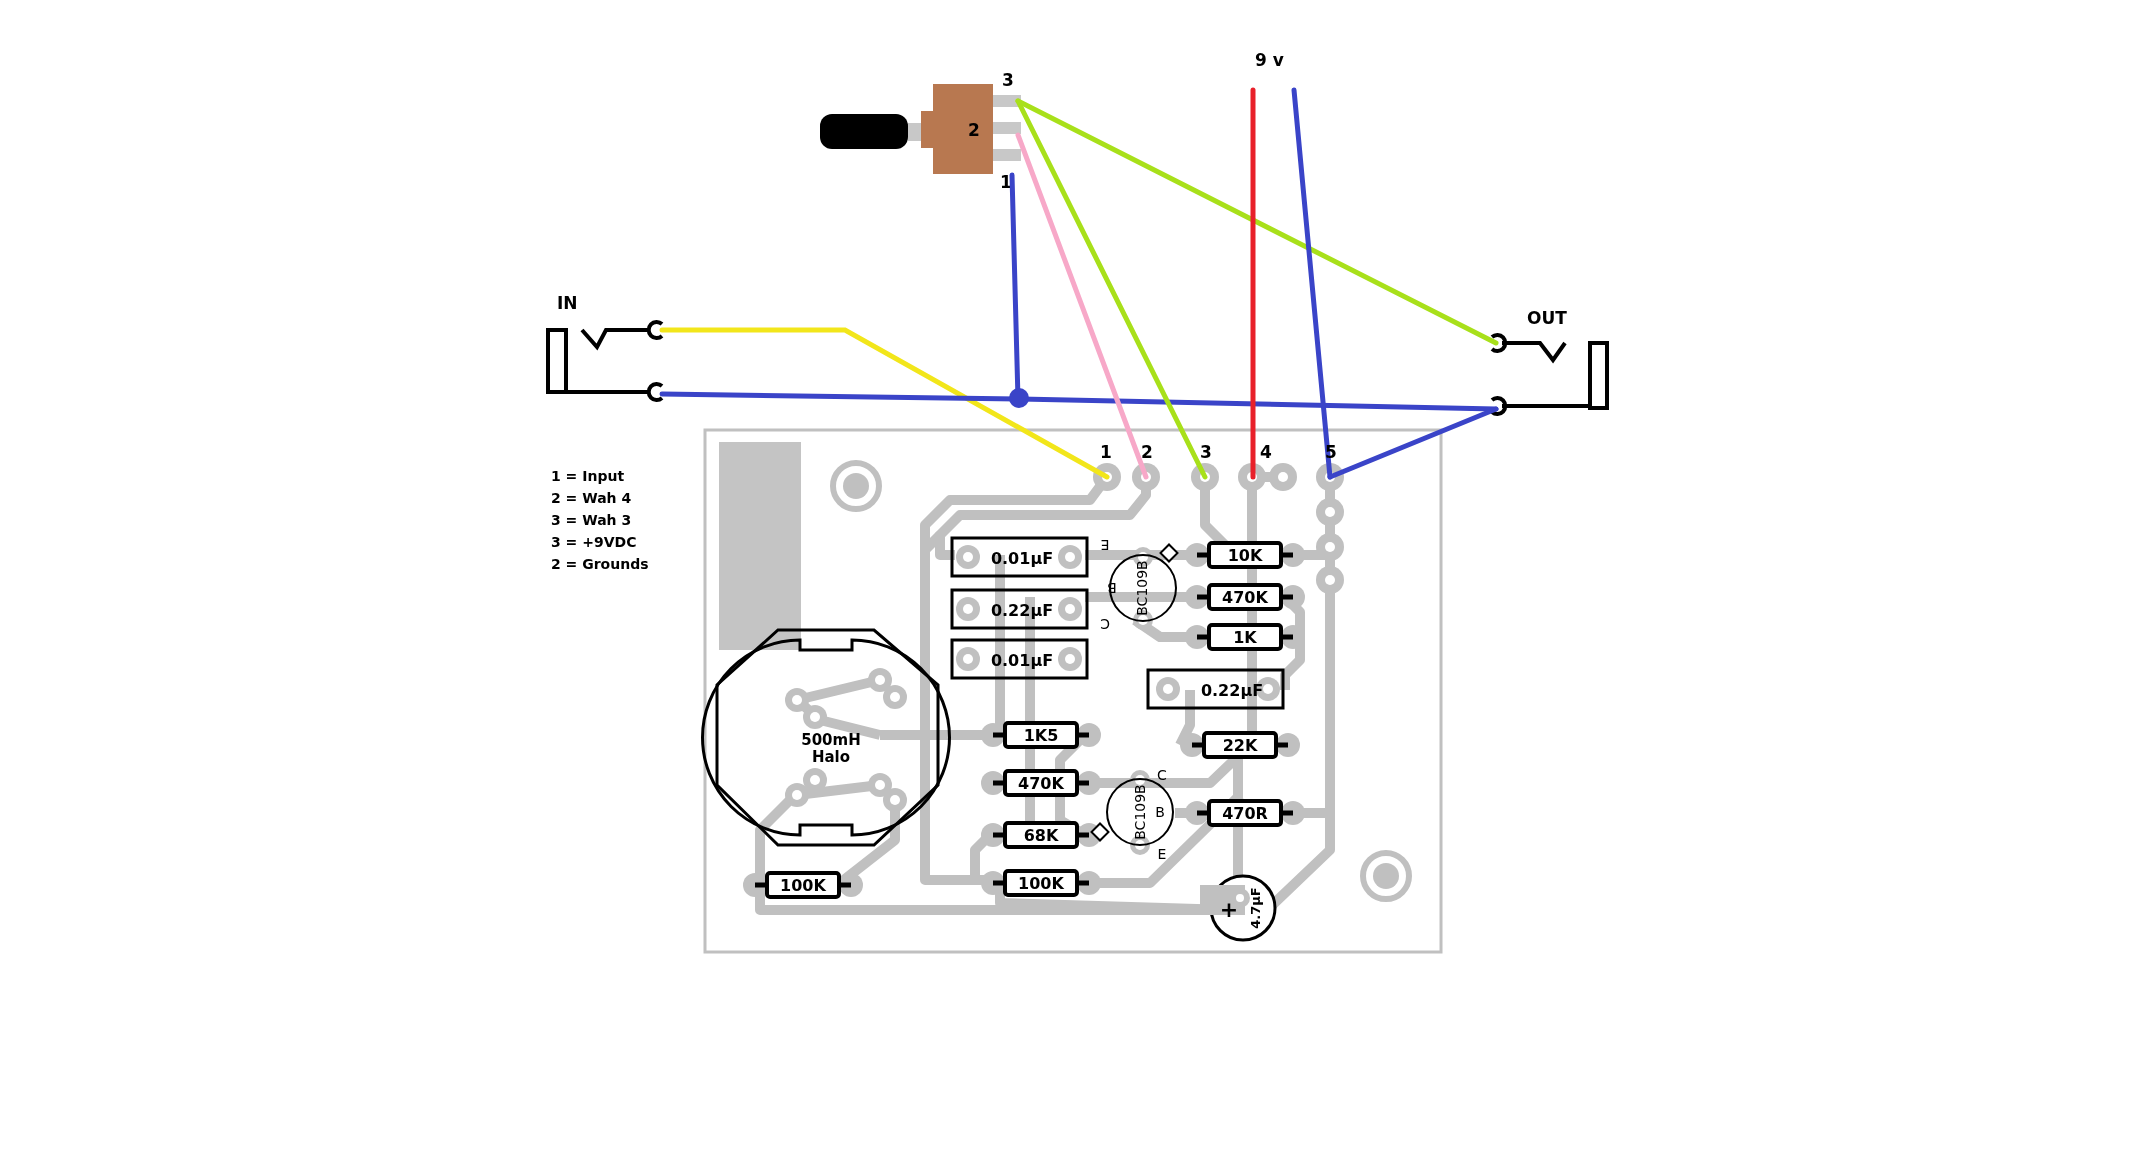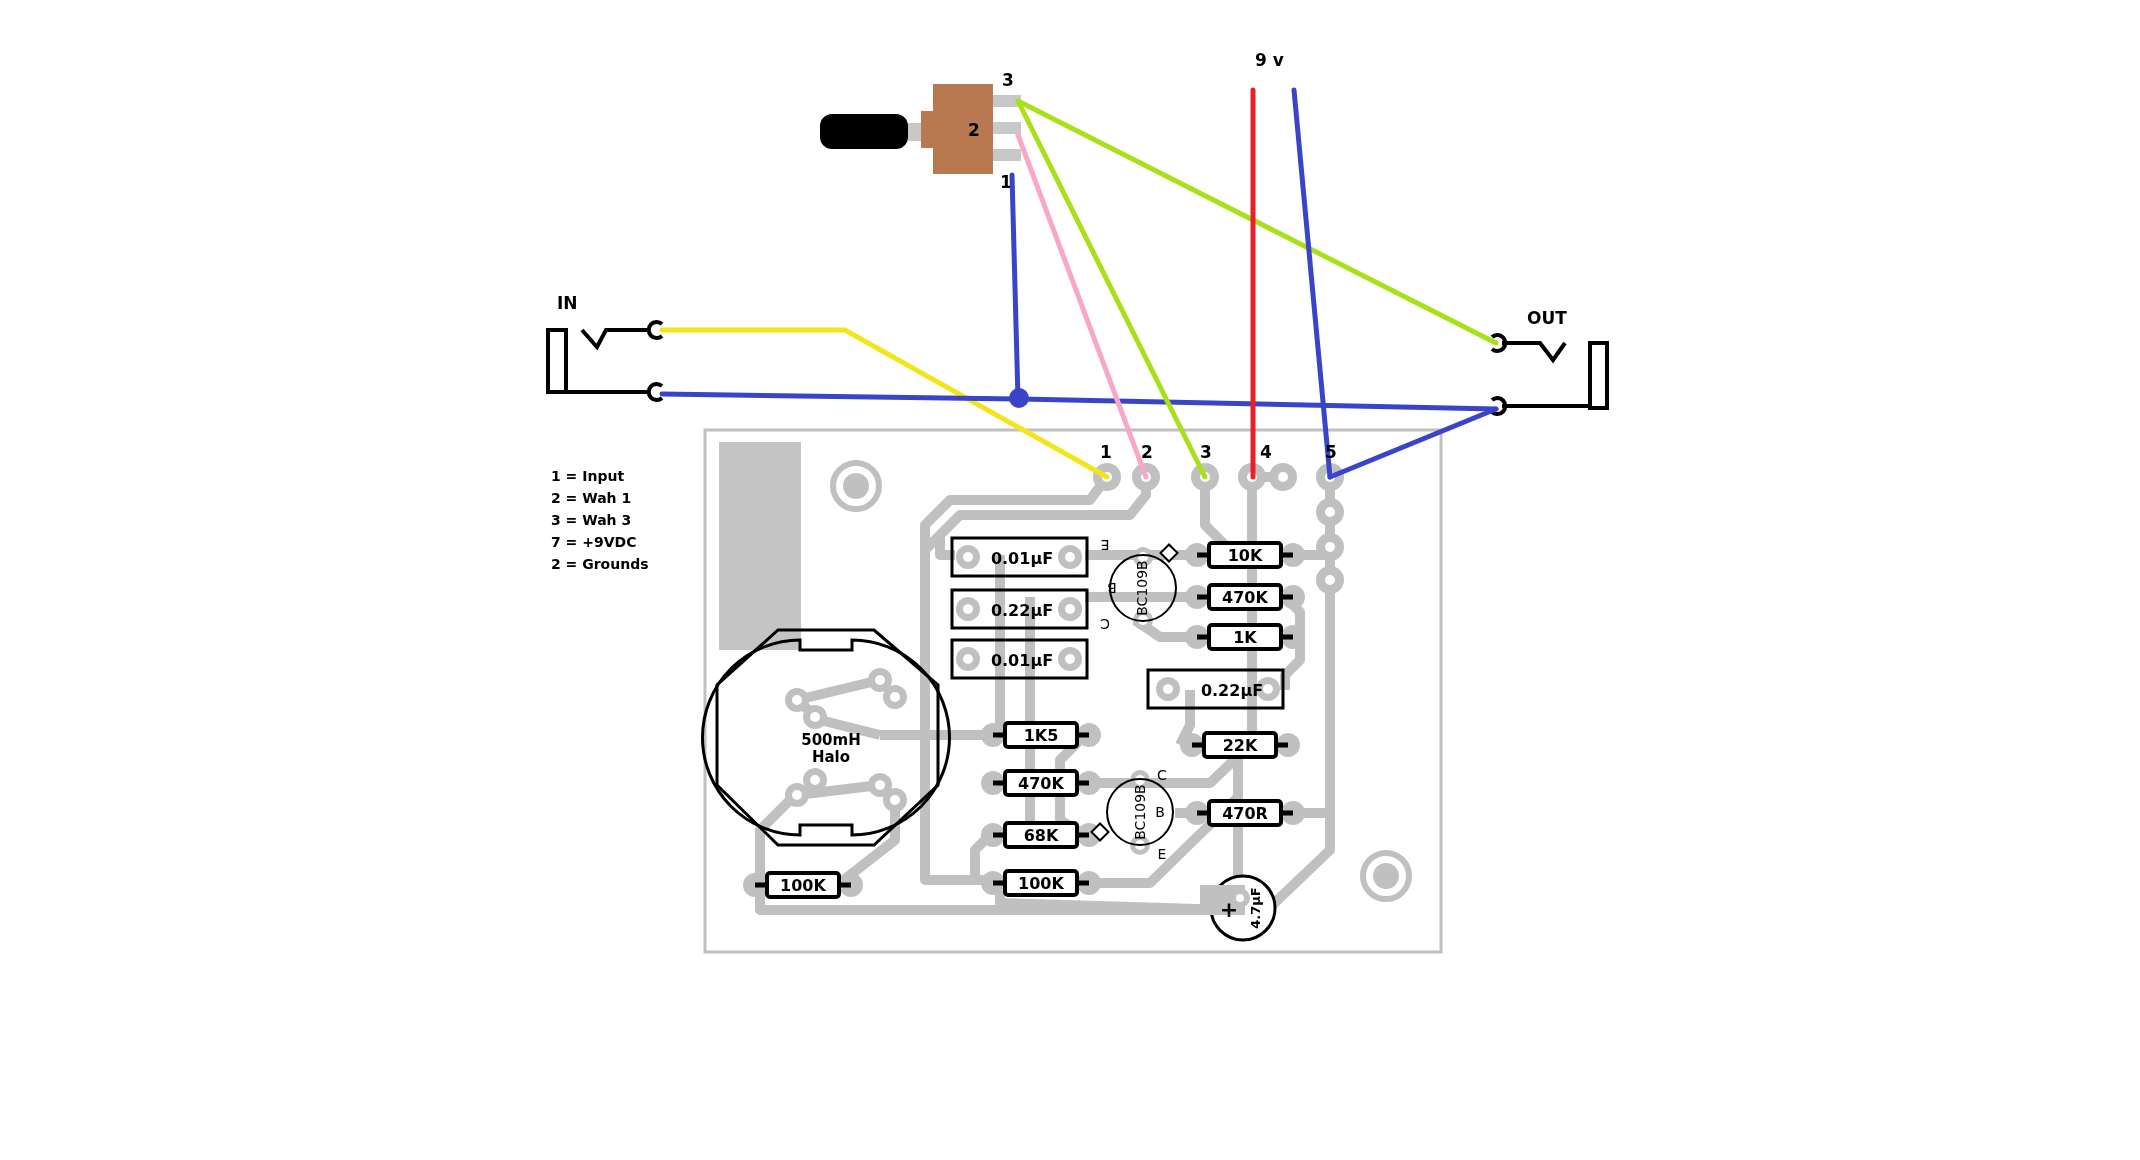--- a/index.html
+++ b/index.html
@@ -380,17 +380,17 @@
     <text class="lbl" x="1106" y="458" font-size="17" text-anchor="middle">1</text>
     <text class="lbl" x="1147" y="458" font-size="17" text-anchor="middle">2</text>
     <text class="lbl" x="1206" y="458" font-size="17" text-anchor="middle">3</text>
     <text class="lbl" x="1266" y="458" font-size="17" text-anchor="middle">4</text>
     <text class="lbl" x="1331" y="458" font-size="17" text-anchor="middle">5</text>
   </g>
 </svg>
 
 <div class="legend">
   <div>1 = Input</div>
-  <div>2 = Wah 1</div>
+  <div>2 = Wah 4</div>
   <div>3 = Wah 3</div>
-  <div>7 = +9VDC</div>
+  <div>3 = +9VDC</div>
   <div>2 = Grounds</div>
 </div>
 
 </body></html>

